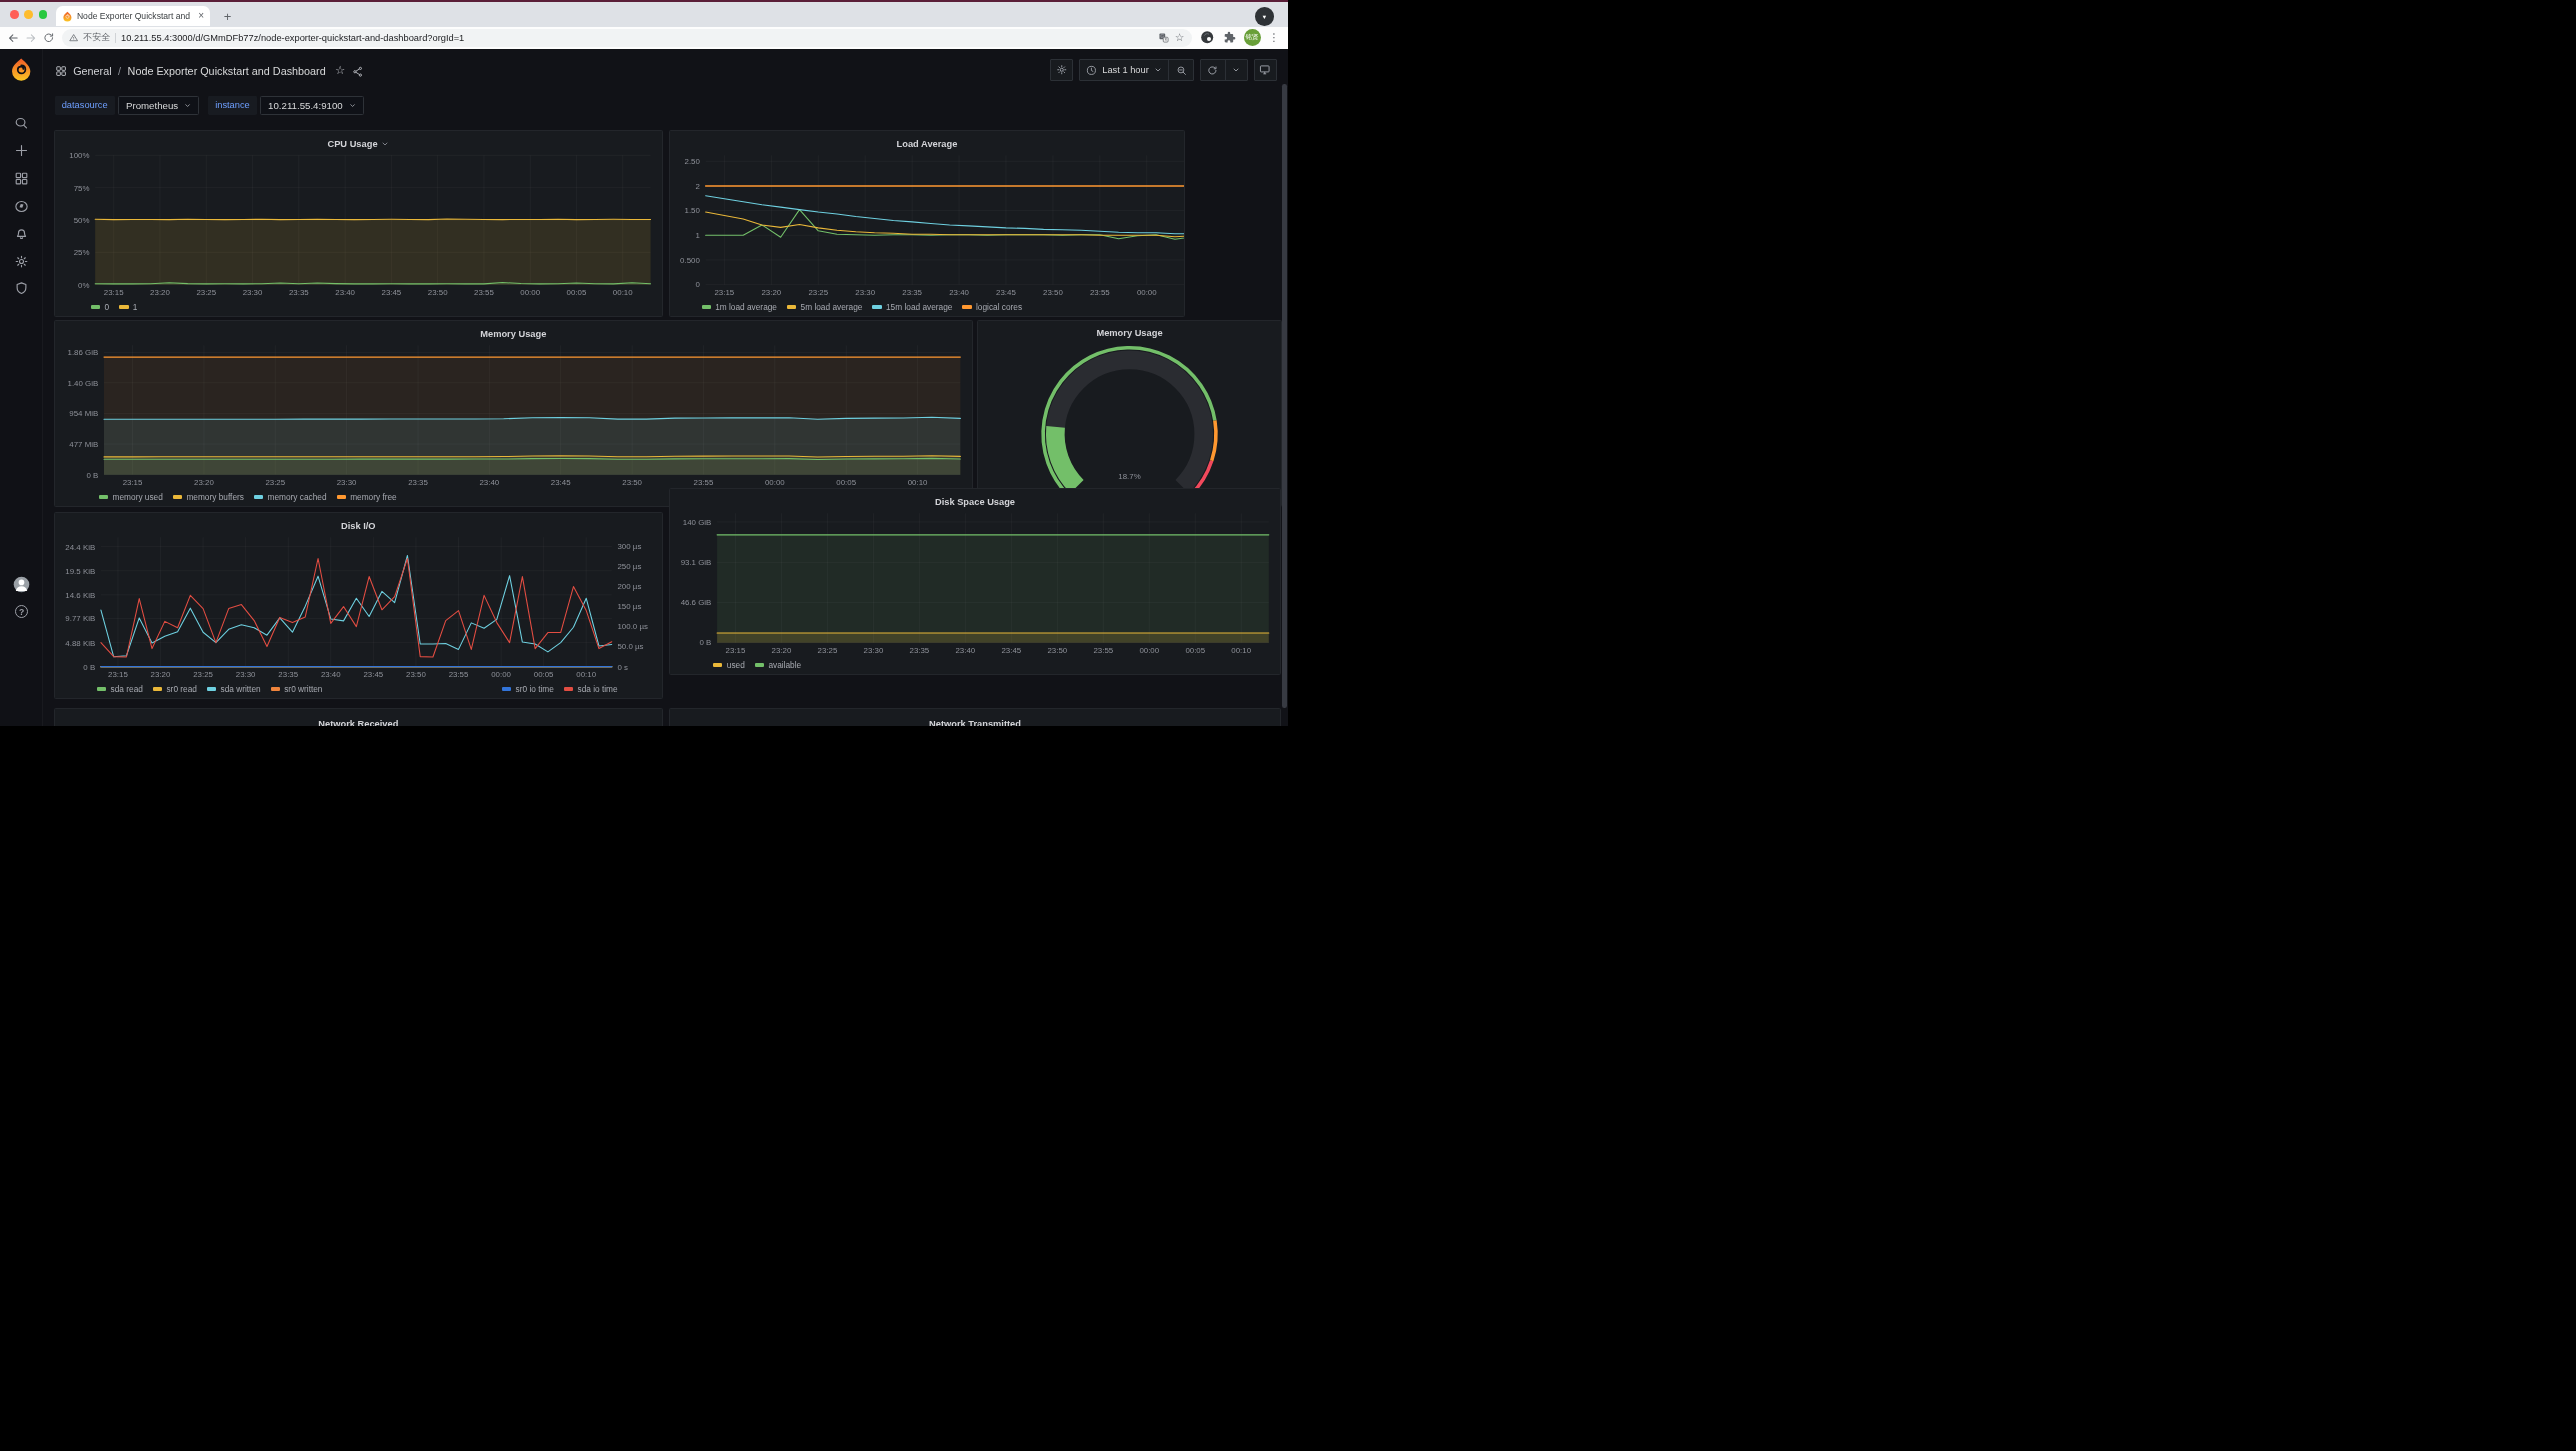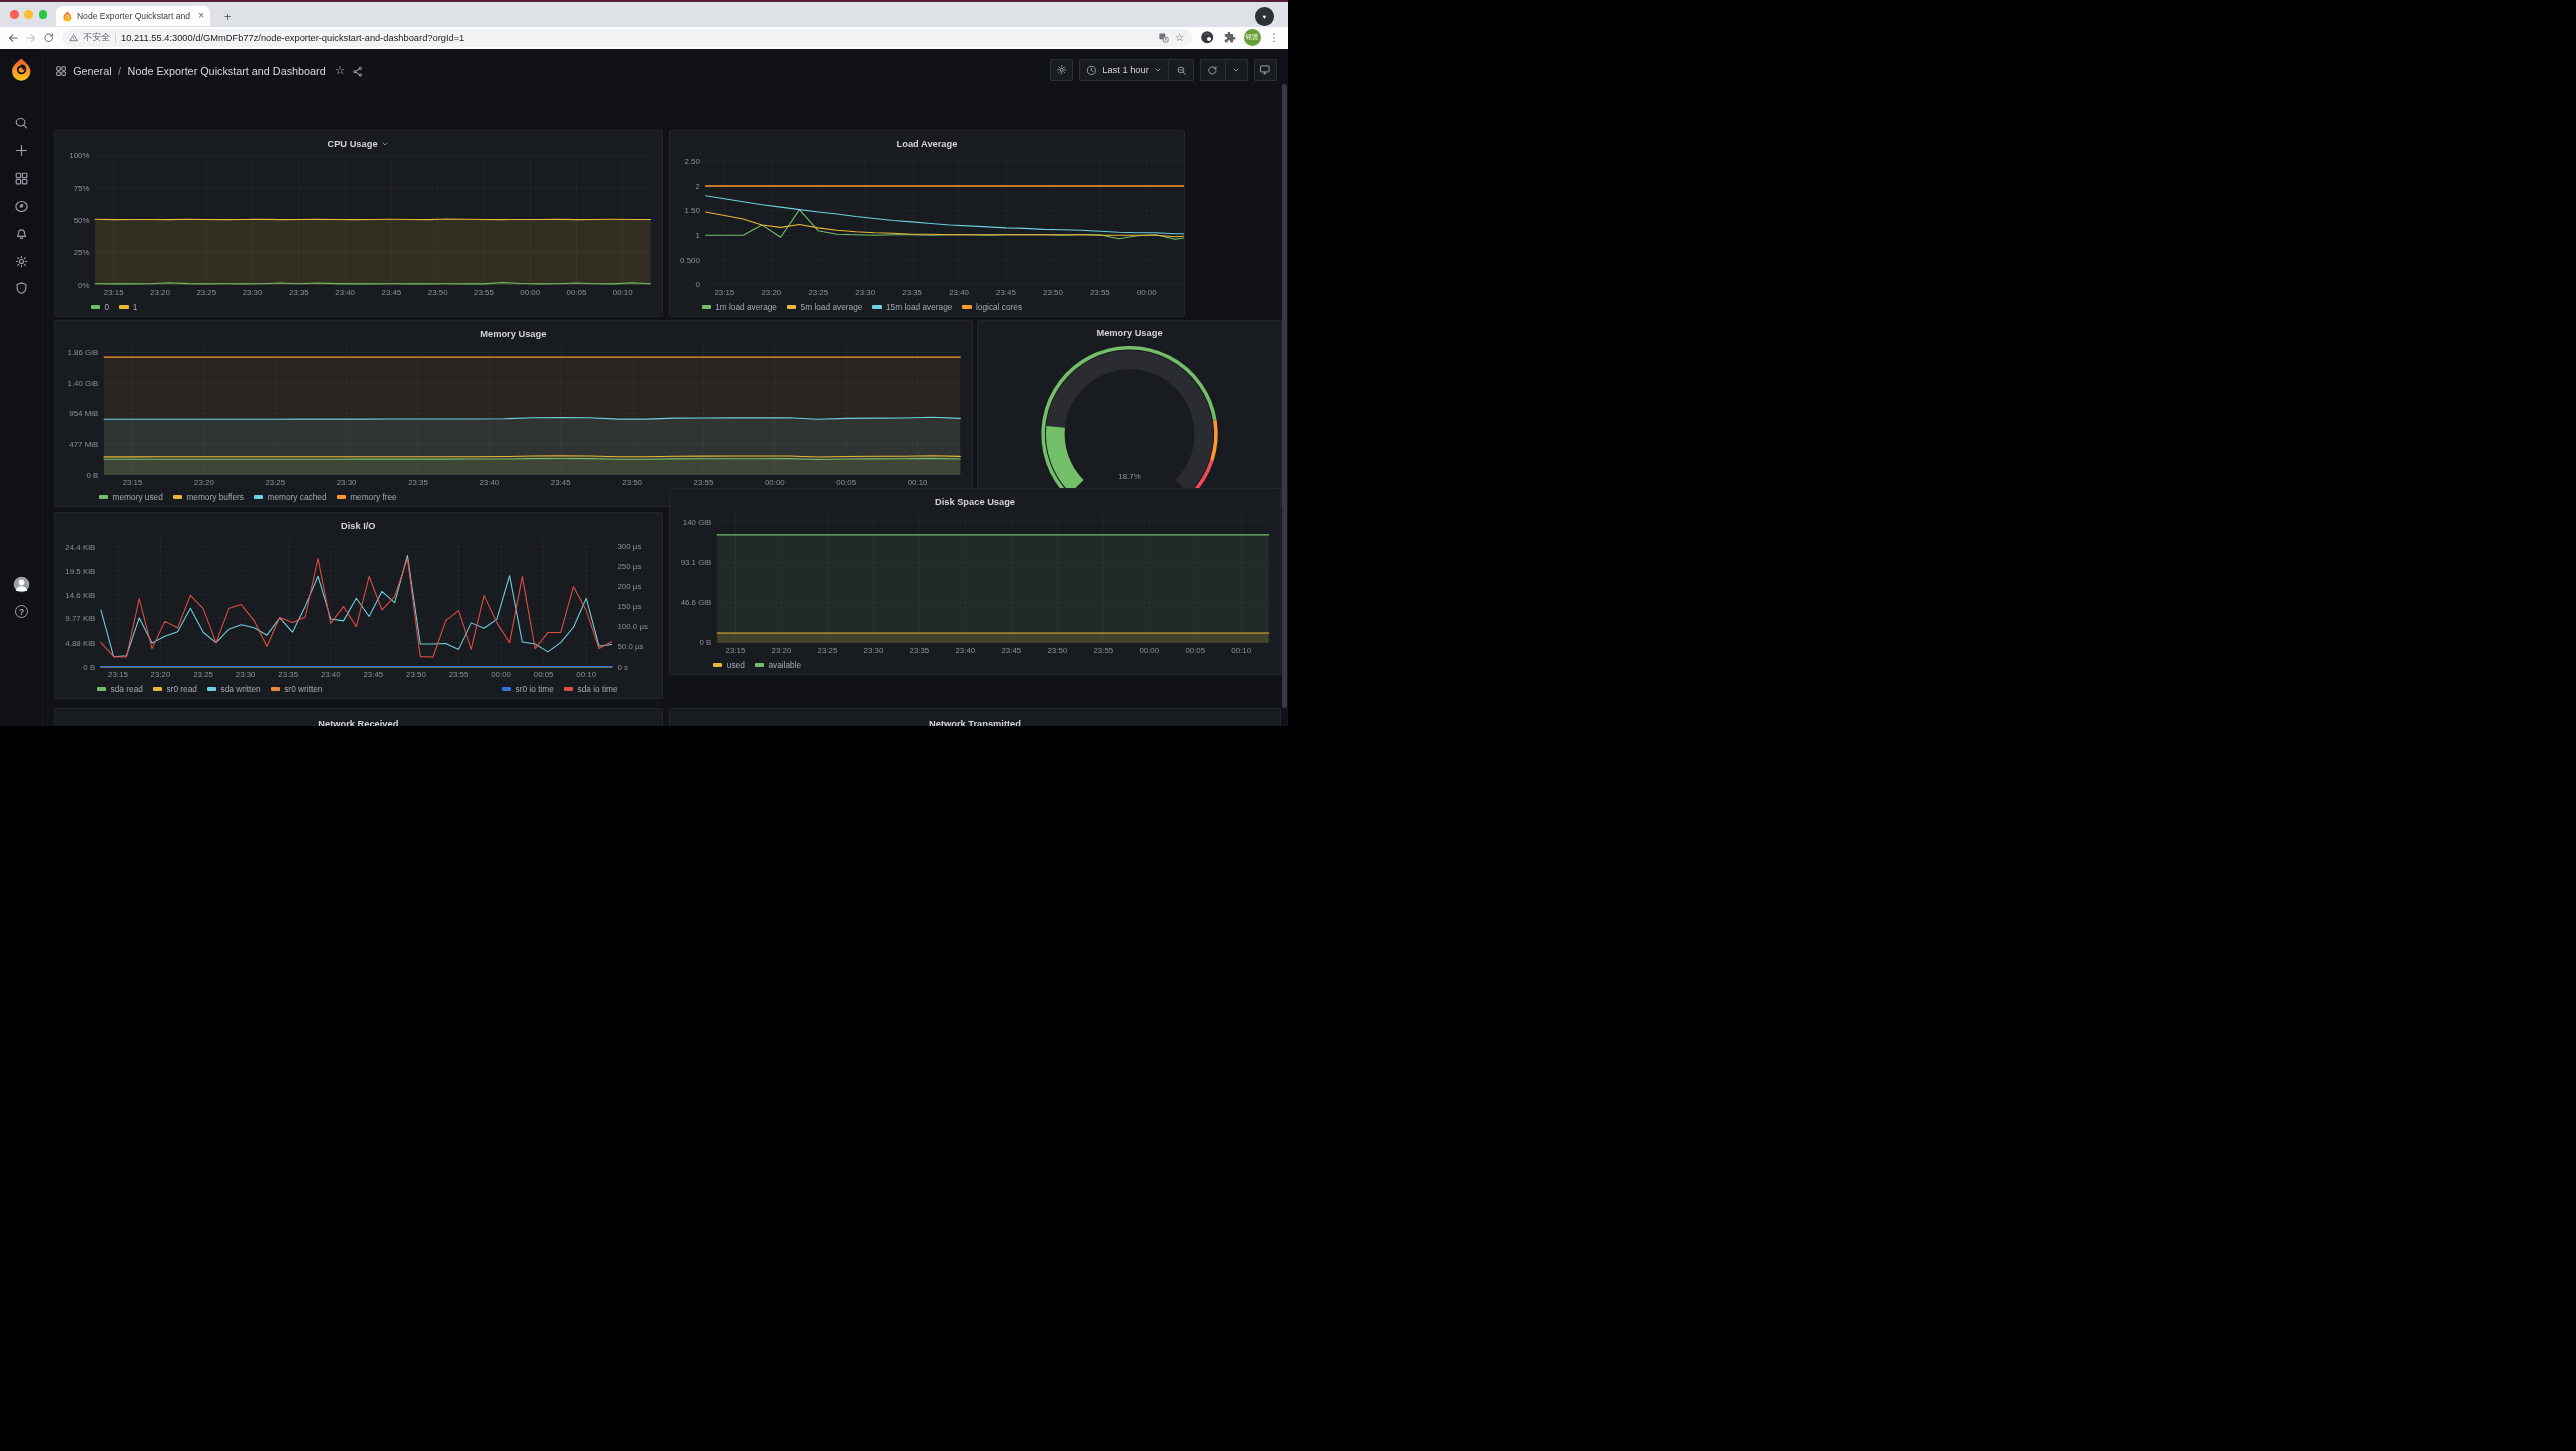--- a/index.html
+++ b/index.html
@@ -278,20 +278,40 @@
             <svg width="11.5" height="11.5" viewBox="0 0 24 24">
                 <g fill="none" stroke="#aeb2ba" stroke-width="1.8">
                   <rect x="3" y="4" width="18" height="12.5" rx="1.5"></rect>
                   <path d="M9 20.5h6M12 16.5v4"></path>
                 </g>
               </svg>
           </div>
         </div>
       </div>
 
+      <div class="submenu">
+        <div class="var">
+          <span class="var-label">datasource</span>
+          <span class="var-value">
+            <span>Prometheus</span>
+            <svg width="7.2" height="7.2" viewBox="0 0 24 24">
+                <path d="M6 9l6 6 6-6" fill="none" stroke="#aeb2ba" stroke-width="2.6" stroke-linecap="round" stroke-linejoin="round"></path>
+              </svg>
+          </span>
+        </div>
+        <div class="var">
+          <span class="var-label">instance</span>
+          <span class="var-value">
+            <span>10.211.55.4:9100</span>
+            <svg width="7.2" height="7.2" viewBox="0 0 24 24">
+                <path d="M6 9l6 6 6-6" fill="none" stroke="#aeb2ba" stroke-width="2.6" stroke-linecap="round" stroke-linejoin="round"></path>
+              </svg>
+          </span>
+        </div>
+      </div>
 
       <div class="panel" style="left:10.8px; top:81px; width:609px; height:187px">
         <div class="p-title">
           <span>CPU Usage</span>
           <svg width="8" height="8" viewBox="0 0 24 24">
               <path d="M6 9l6 6 6-6" fill="none" stroke="#8e9199" stroke-width="2.6" stroke-linecap="round" stroke-linejoin="round"></path>
             </svg>
         </div>
         <div class="chart"><svg width="599" height="148" viewBox="0 0 833 206">
               <line x1="50.0" y1="186.0" x2="823.0" y2="186.0" stroke="rgba(204,204,220,0.07)" stroke-width="1"></line>

